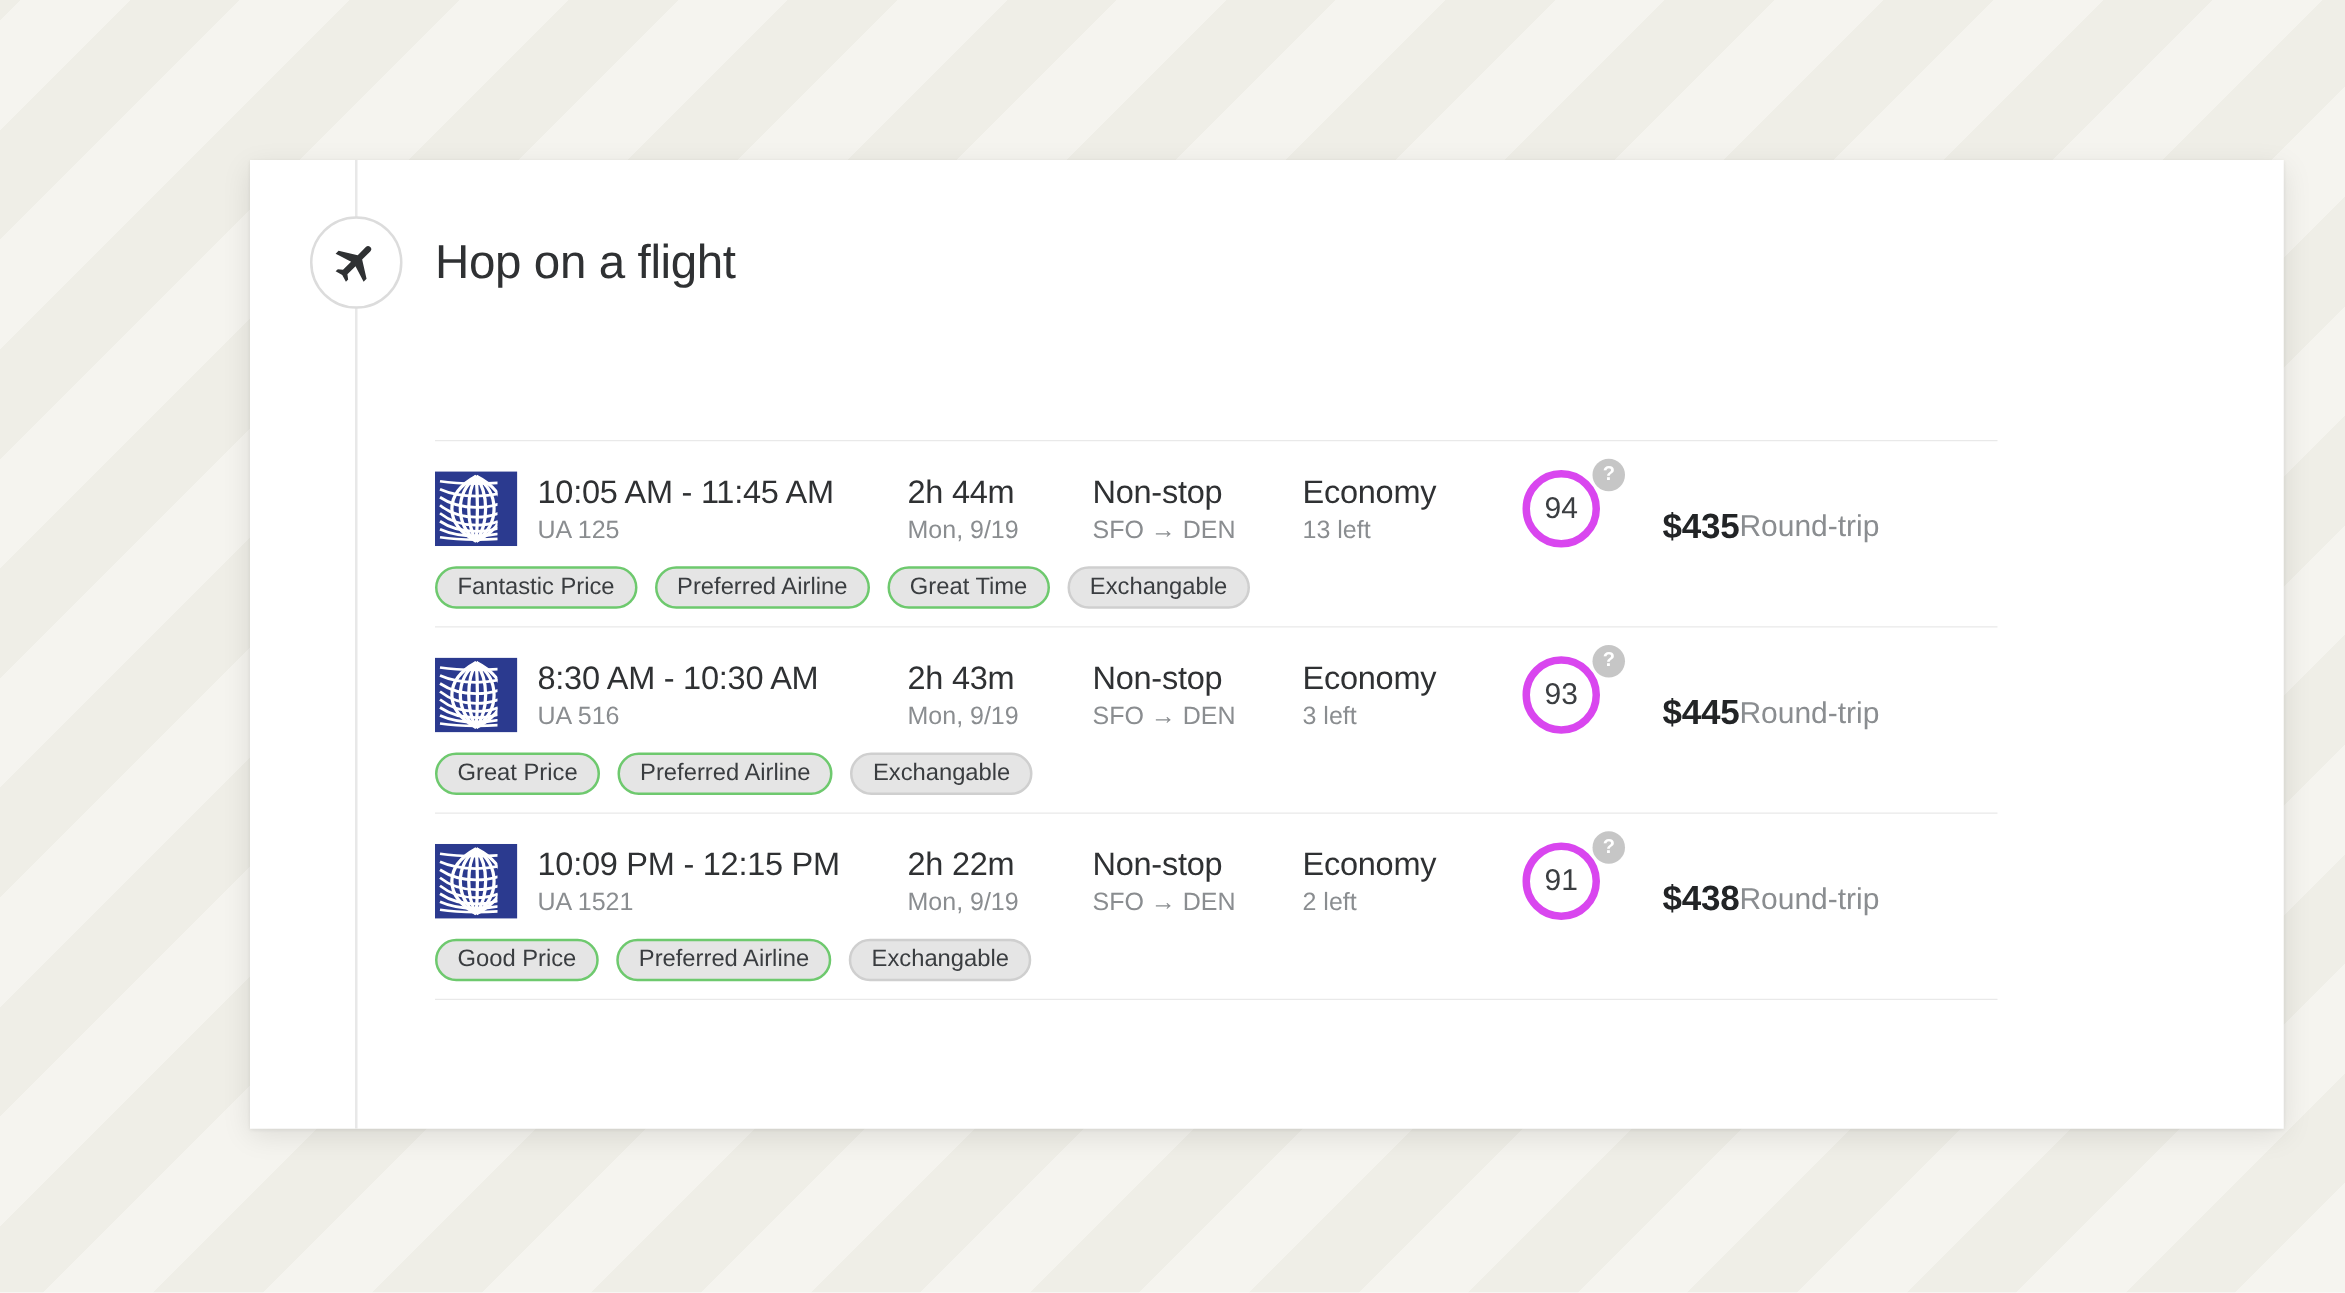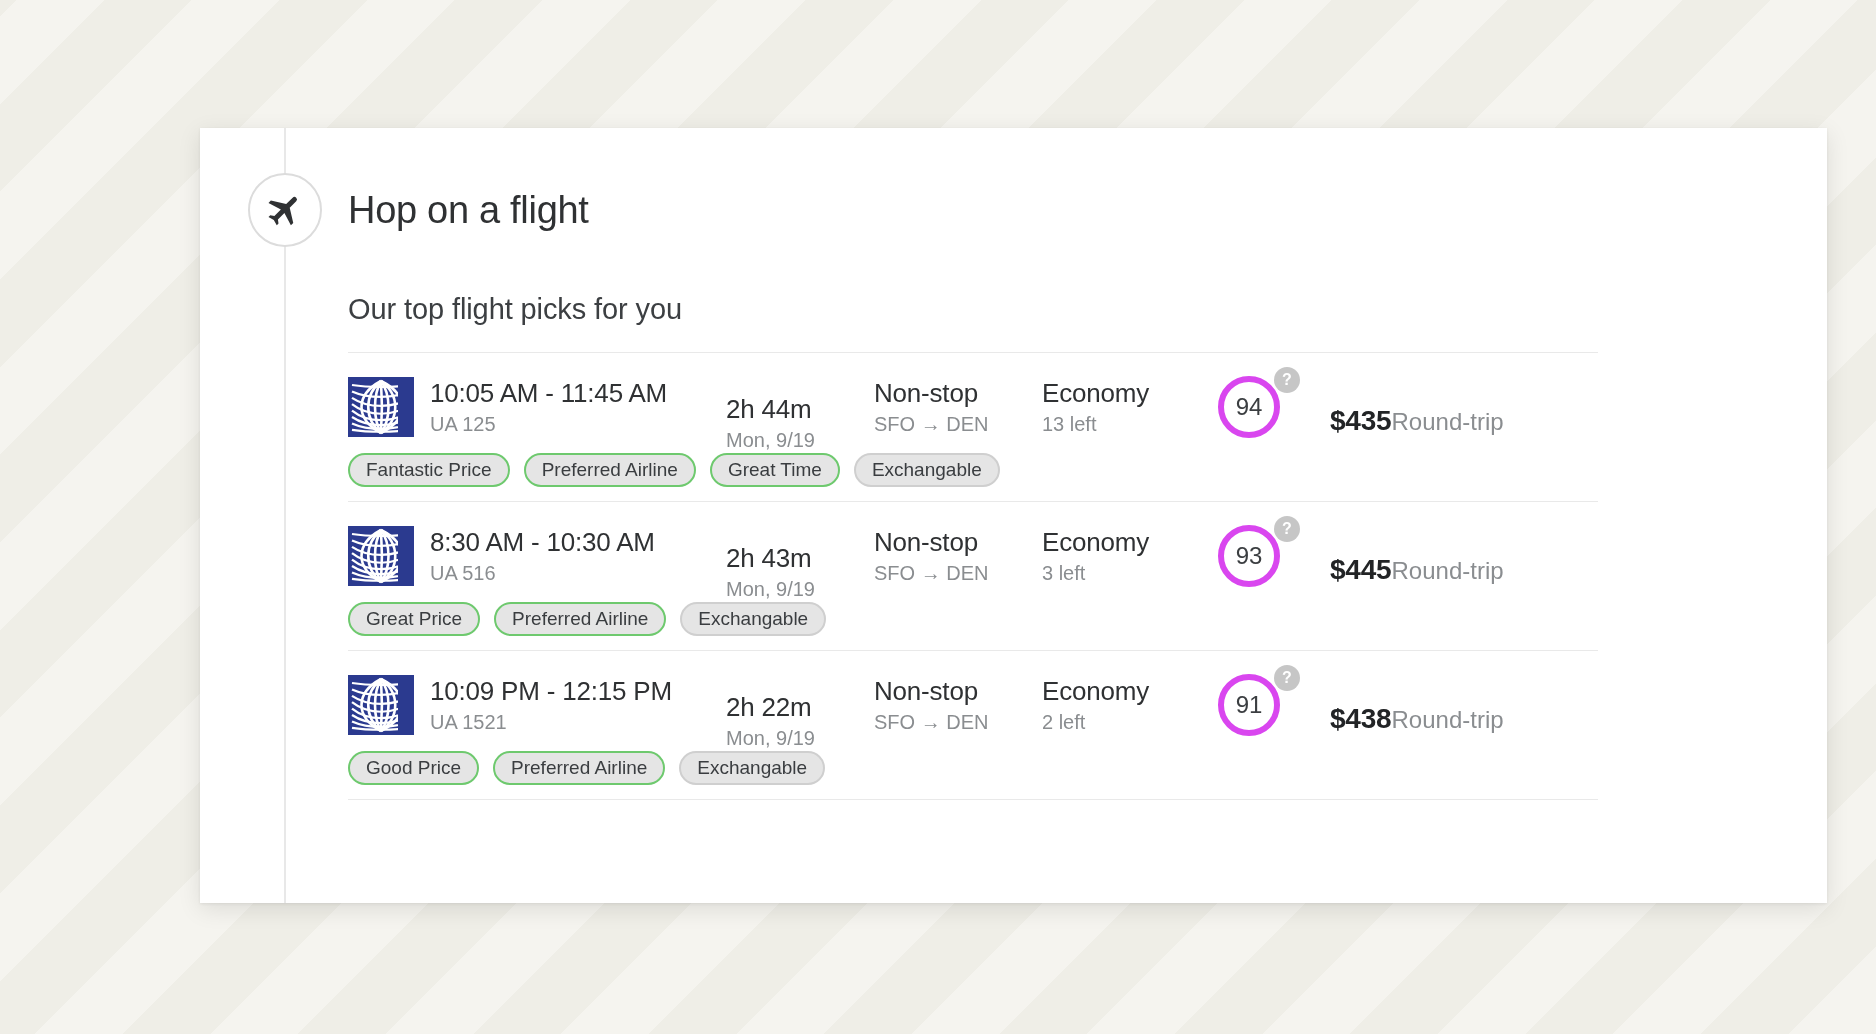--- a/index.html
+++ b/index.html
@@ -150,21 +150,21 @@
   }
 
   .col-secondary {
     font-size: 20px;
     color: #8a8d90;
     line-height: 30px;
     white-space: nowrap;
   }
 
   .col-time     { width: 296px; }
-  .col-duration { width: 148px; margin-top: 16px; }
+  .col-duration { width: 148px; }
   .col-stops    { width: 168px; }
   .col-cabin    { width: 170px; }
 
   .col-score {
     width: 118px;
     position: relative;
     display: flex;
     align-items: center;
     justify-content: flex-start;
     height: 60px;
@@ -262,21 +262,20 @@
     <div id="plane-badge">
       <svg width="40" height="40" viewBox="0 0 24 24" aria-hidden="true">
         <g transform="rotate(45 12 12)">
           <path fill="#2f3133" d="M21 16v-2l-8-5V3.5A1.5 1.5 0 0 0 11.5 2 1.5 1.5 0 0 0 10 3.5V9l-8 5v2l8-2.5V19l-2 1.5V22l3.5-1 3.5 1v-1.5L13 19v-5.5L21 16z"></path>
         </g>
       </svg>
     </div>
     <div id="page-title">Hop on a flight</div>
   </div>
 
-  <div id="section-subtitle">Our top flight picks for you</div>
 
   <div id="flight-list">
       <div class="divider"></div>
       <div class="flight-row">
     <div class="flight-main">
       <div class="airline-logo">
             <svg width="66" height="60" viewBox="0 0 66 60" aria-hidden="true">
       <rect x="0" y="0" width="66" height="60" fill="#2b3a8f"></rect>
       <g clip-path="url(#globeclip)">
                 <path d="M33 4 C 7 18, 7 42, 33 56" stroke="#ffffff" stroke-width="2.6" fill="none"></path>

